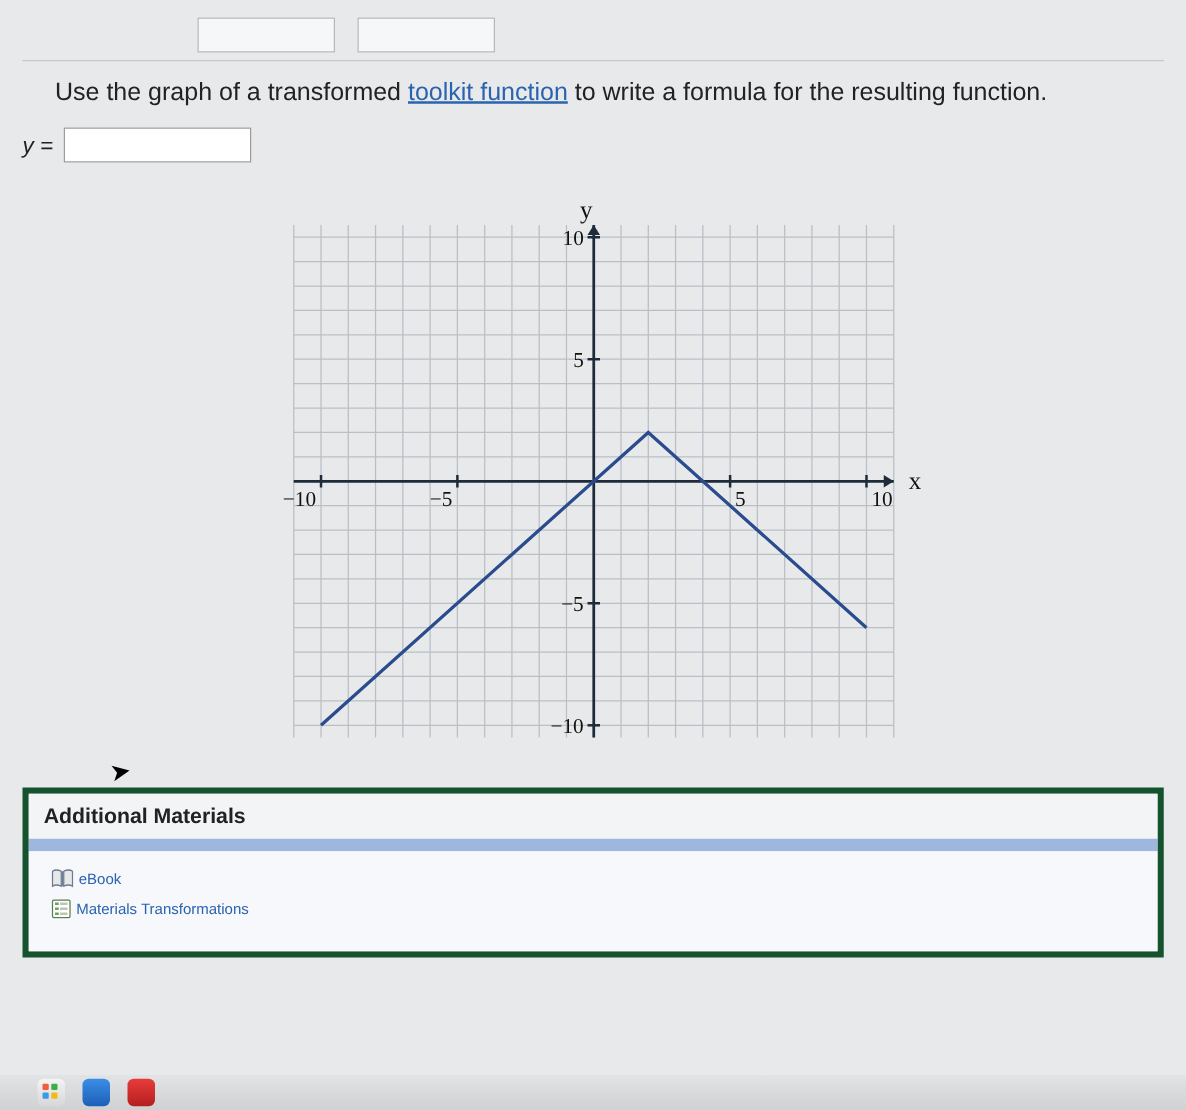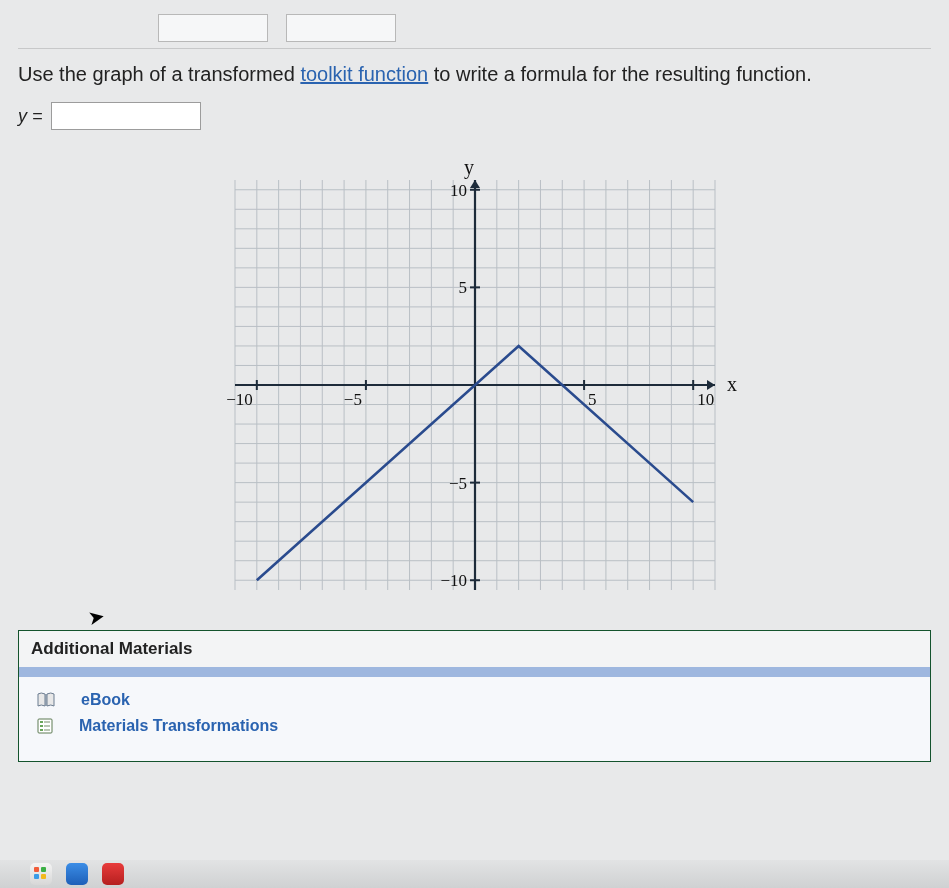--- a/index.html
+++ b/index.html
@@ -28,20 +28,21 @@
     background: #f6f7f8;
   }
   hr.sep {
     border: 0;
     border-top: 1px solid #c7c8c9;
     margin: 6px 0 14px 0;
   }
   .prompt {
     font-size: 20px;
     margin-bottom: 16px;
+    margin-left: 26px;
   }
   .prompt .link {
     color: #2a63b0;
   }
   .answer-row {
     display: flex;
     align-items: center;
     gap: 8px;
     font-size: 18px;
     font-style: italic;
@@ -61,44 +62,43 @@
   }
   svg { display: block; }
   .grid line { stroke: #b9bfc5; stroke-width: 1; }
   .axis line, .axis-zero { stroke: #1d2b3a; stroke-width: 2.2; }
   .tick text { font: 17px 'Times New Roman', serif; fill: #111; }
   .axis-label { font: 20px 'Times New Roman', serif; fill: #111; }
   .plotline { stroke: #2a4b8e; stroke-width: 2.6; fill: none; }
 
   .materials {
     margin-top: 4px;
-    border: 1px solid #14532d;
+    border: 5px solid #14532d;
     background: #f1f4f7;
   }
   .materials-header {
     font-weight: bold;
     font-size: 17px;
     padding: 8px 12px;
     background: #f3f4f5;
   }
   .materials-bar {
     height: 10px;
     background: #9eb7df;
   }
   .materials-body {
     padding: 10px 18px 22px 18px;
     background: #f6f8fb;
   }
   .mat-item {
     display: flex;
     align-items: center;
-    gap: 26px;
+    gap: 4px;
     padding: 4px 0;
-    font-size: 16px;
-    font-weight: bold;
+    font-size: 12px;
   }
   .mat-item a { color: #2a63b0; text-decoration: none; }
   .icon-book svg, .icon-list svg { display: block; }
 
   .dock {
     position: absolute;
     bottom: 0;
     left: 0;
     right: 0;
     height: 28px;

